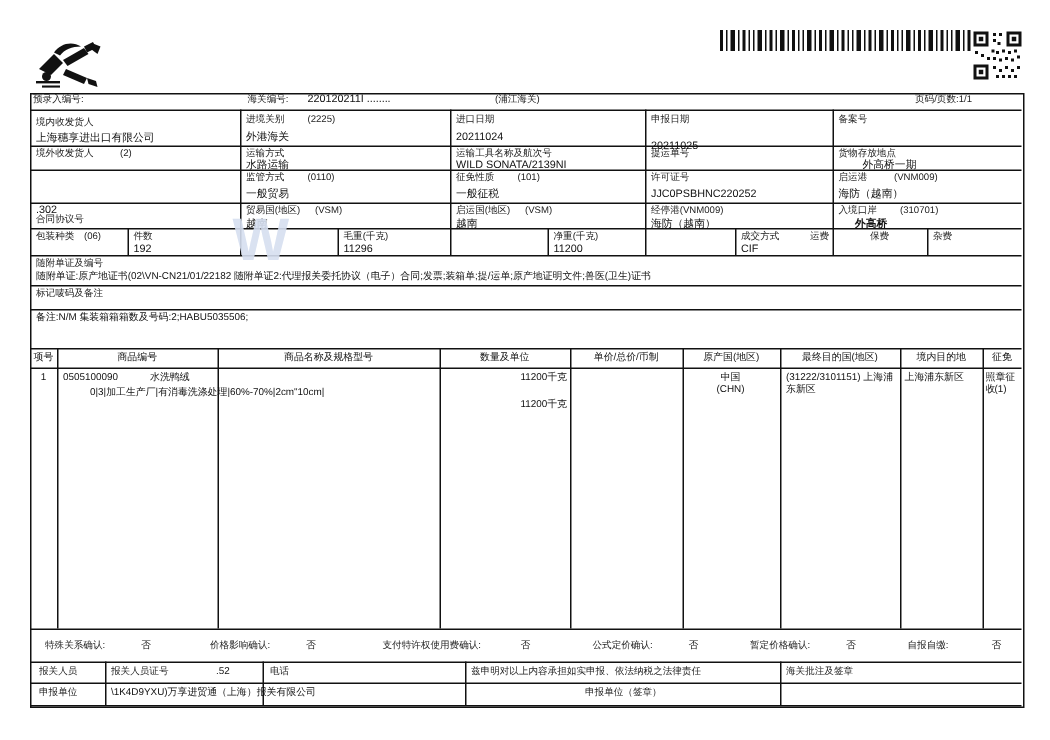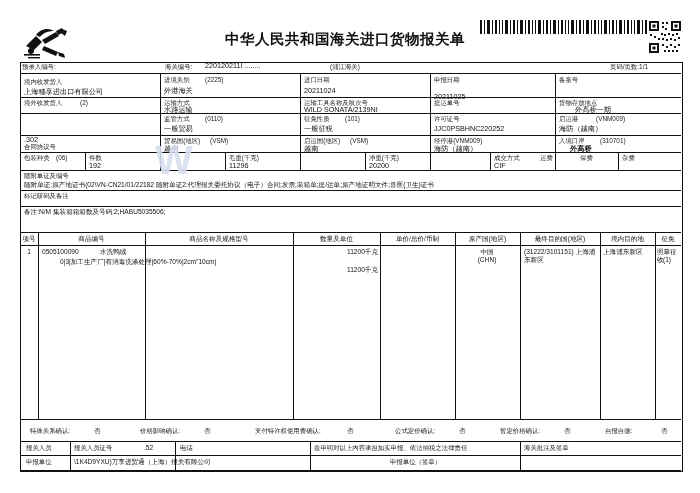--- a/index.html
+++ b/index.html
@@ -47,21 +47,20 @@
         <path d="M34 5 l6-3 2 4 -6 3 Z"></path>
         <path d="M40 3 l5 2 -2 5 -4-3 Z"></path>
         <path d="M22 20 l14 6 -2 4 -14-6 Z"></path>
         <path d="M36 26 l6 2 1 4 -6-2 Z"></path>
         <path d="M2 28 h16 v1.6 H2 Z"></path>
         <path d="M6 31 h12 v1.4 H6 Z"></path>
       </g>
     </svg>
   </div>
 
-  <div class="doc-title">中华人民共和国海关进口货物报关单</div>
 
   <div class="barcode">
     <svg width="175" height="14">
       <g fill="#111">
         <rect x="0" y="0" width="2" height="14"></rect>
           <rect x="4" y="0" width="1" height="14"></rect>
         <rect x="7" y="0" width="3" height="14"></rect>
           <rect x="12" y="0" width="1" height="14"></rect>
         <rect x="15" y="0" width="2" height="14"></rect>
           <rect x="19" y="0" width="1" height="14"></rect>
@@ -273,21 +272,21 @@
   <div class="cell lab" style="left:56px;top:154px;">(06)</div>
   <div class="cell val-sm" style="left:24px;top:162px;"></div>
 
   <div class="cell lab" style="left:89px;top:154px;">件数</div>
   <div class="cell val" style="left:89px;top:162px;text-align:right;">192</div>
 
   <div class="cell lab" style="left:229px;top:154px;">毛重(千克)</div>
   <div class="cell val" style="left:229px;top:162px;">11296</div>
 
   <div class="cell lab" style="left:369px;top:154px;">净重(千克)</div>
-  <div class="cell val" style="left:369px;top:162px;">20200</div>
+  <div class="cell val" style="left:369px;top:162px;">11200</div>
 
   <div class="cell lab" style="left:494px;top:154px;">成交方式</div>
   <div class="cell val" style="left:494px;top:162px;">CIF</div>
 
   <div class="cell lab" style="left:540px;top:154px;">运费</div>
   <div class="cell val" style="left:540px;top:162px;"></div>
 
   <div class="cell lab" style="left:580px;top:154px;">保费</div>
   <div class="cell val" style="left:580px;top:162px;"></div>
 

